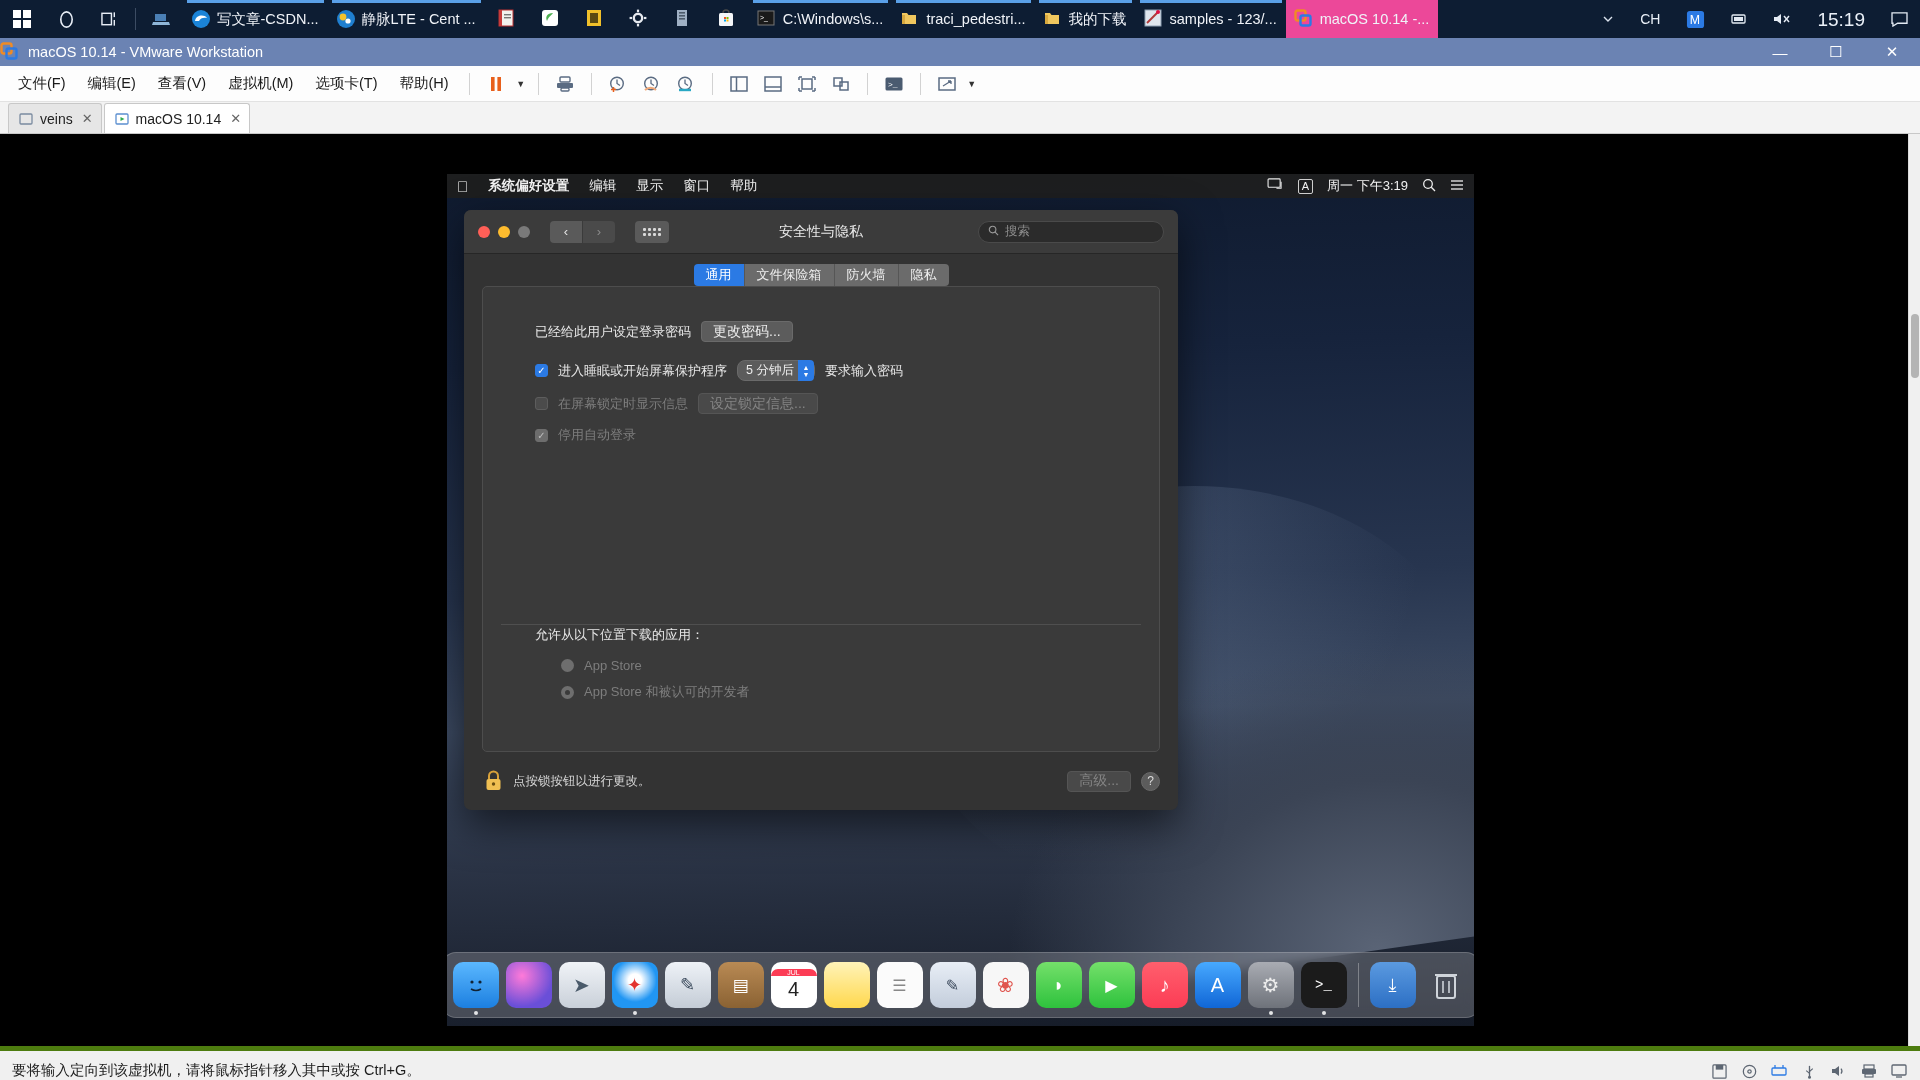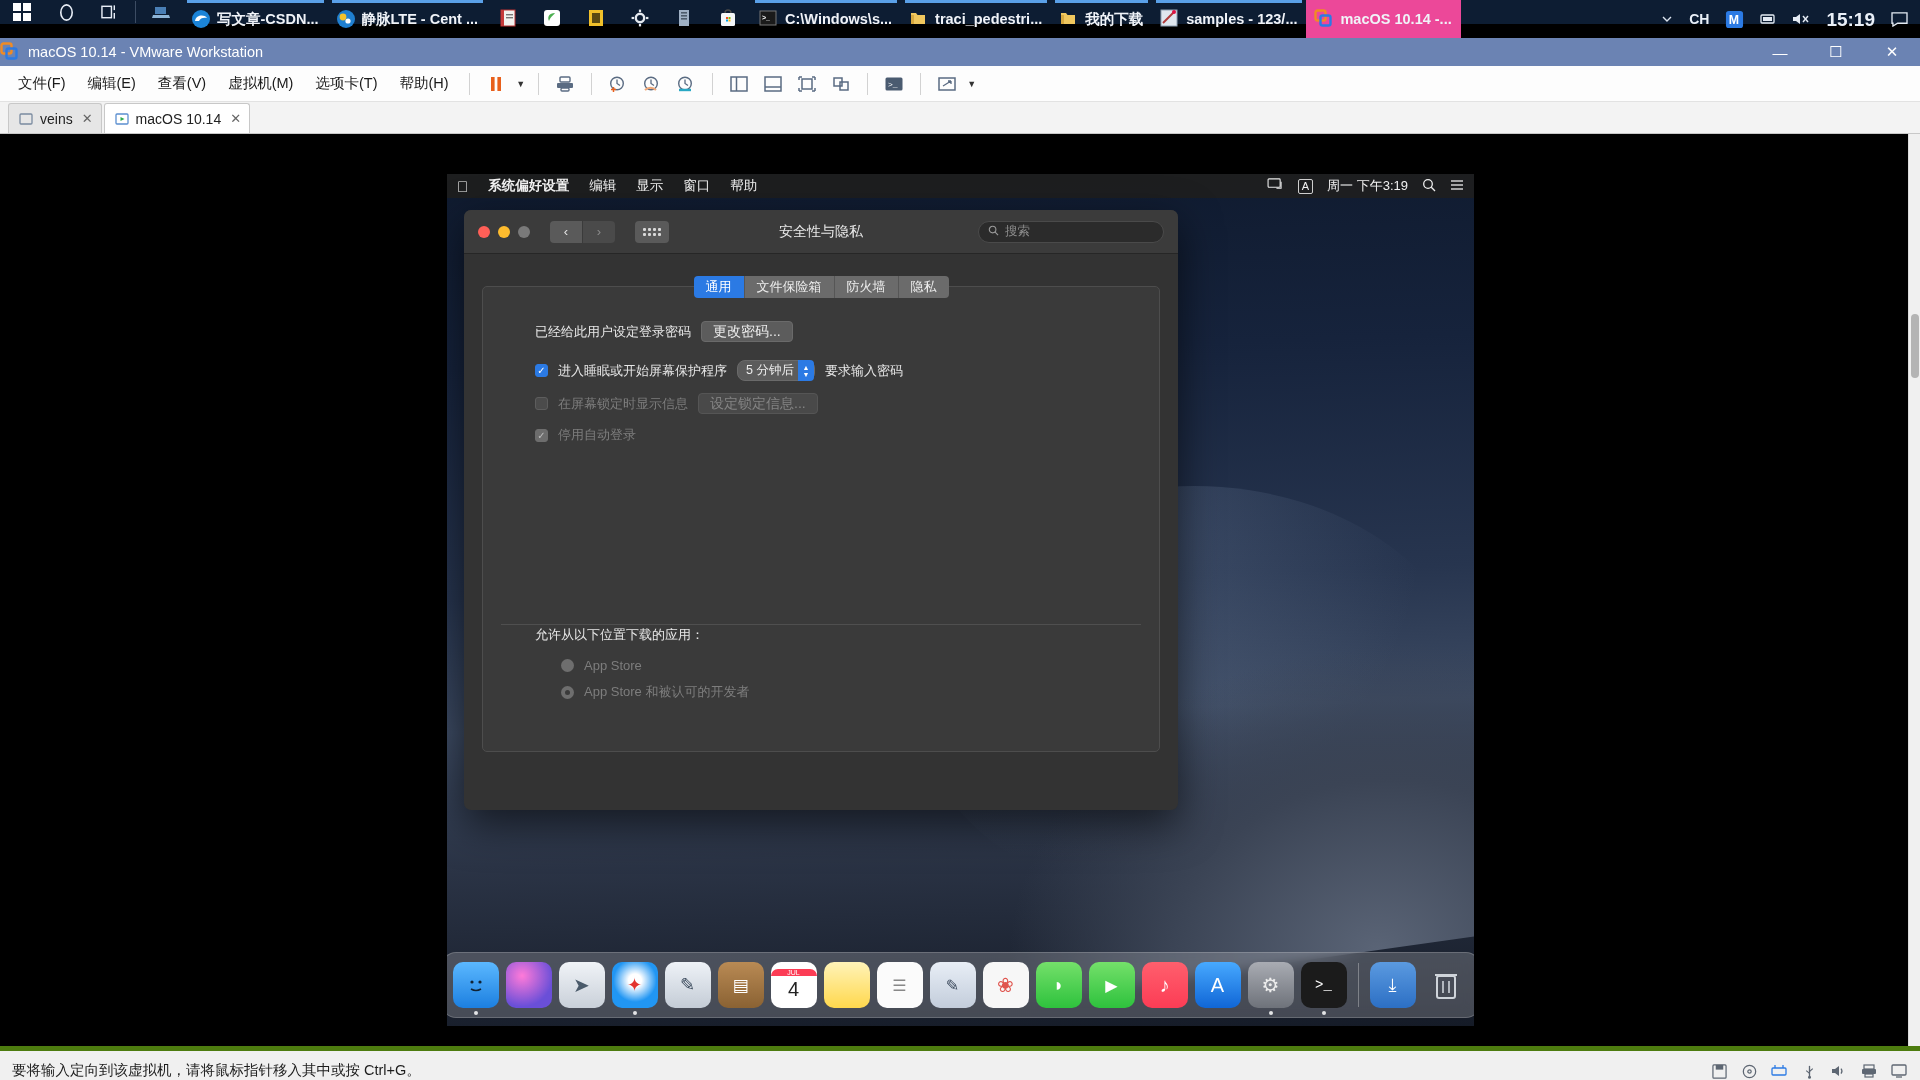--- a/index.html
+++ b/index.html
@@ -6,23 +6,23 @@
   html, body {
     width: 1920px; height: 1080px;
     overflow: hidden;
     font-family: "Liberation Sans", "DejaVu Sans", sans-serif;
     background: #000;
   }
   #root { position: relative; width: 1920px; height: 1080px; }
 
   
   .taskbar {
-    position: absolute; top: 0; left: 0; width: 1920px; height: 24px;
+    position: absolute; top: 0; left: 0; width: 1920px; height: 38px;
     background: #0d1d33;
-    display: flex; align-items: stretch; font-weight: bold;
+    display: flex; align-items: stretch;
   }
   .tb-sys { display: flex; align-items: center; }
   .tb-btn {
     width: 44px; height: 38px;
     display: flex; align-items: center; justify-content: center;
     color: #e8eef7;
   }
   .tb-sep { width: 1px; height: 22px; background: #3c4c63; align-self: center; margin: 0 3px; }
   .tb-task {
     position: relative;
@@ -34,21 +34,21 @@
   .tb-task.pinned { padding: 0 6px; max-width: 44px; justify-content: center; }
   .tb-task .tlabel { overflow: hidden; text-overflow: ellipsis; }
   .tb-task.open::before {
     content: ""; position: absolute; top: 0; left: 4px; right: 4px; height: 3px;
     background: #5aa0e8;
   }
   .tb-task.active { background: #ec4899; }
   .tb-task.active::before { background: #ffffff; left: 0; right: 0; }
   .tb-icon { width: 20px; height: 20px; flex: 0 0 20px; position: relative; }
   .tray {
-    margin-left: auto; display: flex; align-items: flex-start; gap: 4px;
+    margin-left: auto; display: flex; align-items: flex-start; gap: 14px;
     padding-right: 6px; color: #eaf0f8; font-size: 14px;
   }
   .tray .titem { padding: 0 6px; height: 38px; display: flex; align-items: center; }
   .clock { font-size: 19px; line-height: 1; }
 
   
   .vmw-title {
     position: absolute; top: 38px; left: 0; width: 1920px; height: 28px;
     background: #6b83b3; color: #fff;
     display: flex; align-items: center; gap: 8px; padding-left: 0;
@@ -155,21 +155,21 @@
   }
   .searchbox {
     margin-left: auto; width: 186px; height: 22px; background: #2b2b2b;
     border: 1px solid #4a4a4a; border-radius: 11px;
     display: flex; align-items: center; gap: 6px; padding: 0 9px;
     color: #8e8e8e; font-size: 12.5px;
   }
 
   .prefs-body { position: relative; height: 556px; }
   .tabbar {
-    position: absolute; top: 22px; left: 0; right: 0;
+    position: absolute; top: 10px; left: 0; right: 0;
     display: flex; justify-content: center; z-index: 3; align-items: flex-end;
   }
   .tabbar .tb {
     height: 22px; padding: 0 12px; background: #6b6b6b; color: #eeeeee;
     font-size: 13px; display: flex; align-items: center;
     border-right: 1px solid #565656;
   }
   .tabbar .tb:first-child { border-radius: 4px 0 0 4px; }
   .tabbar .tb:last-child { border-radius: 0 4px 4px 0; border-right: none; }
   .tabbar .tb.sel { background: #2b7ae4; color: #fff; }
@@ -699,20 +699,32 @@
               </div>
               <div class="row dim" style="margin-top:10px;margin-left:26px">
                 <span class="radio">
                     <i></i>
                   </span>
                 <span>App Store 和被认可的开发者</span>
               </div>
             </div>
           </div>
 
+          <div class="footer">
+            <span class="lock">
+              <svg width="19" height="24" viewBox="0 0 19 24">
+                  <path d="M5 10V7a4.5 4.5 0 019 0v3" fill="none" stroke="#d9a23a" stroke-width="2"></path>
+                  <rect x="2.5" y="10" width="14" height="11" rx="2" fill="#f0bf52"></rect>
+                  <circle cx="9.5" cy="15" r="1.7" fill="#6b4e12"></circle>
+                </svg>
+            </span>
+            <span class="foot-note">点按锁按钮以进行更改。</span>
+            <span class="btn dis" style="margin-left:auto">高级...</span>
+            <span class="helpbtn">?</span>
+          </div>
         </div>
       </div>
 
       <div class="dock">
         <span class="app" style="background:linear-gradient(#5bb8ff,#1c7fe0)">
           <svg width="26" height="26" viewBox="0 0 26 26">
               <circle cx="9" cy="10" r="1.6" fill="#123"></circle>
               <circle cx="17" cy="10" r="1.6" fill="#123"></circle>
               <path d="M8 17q5 3 10 0" fill="none" stroke="#123" stroke-width="1.6"></path>
             </svg>

